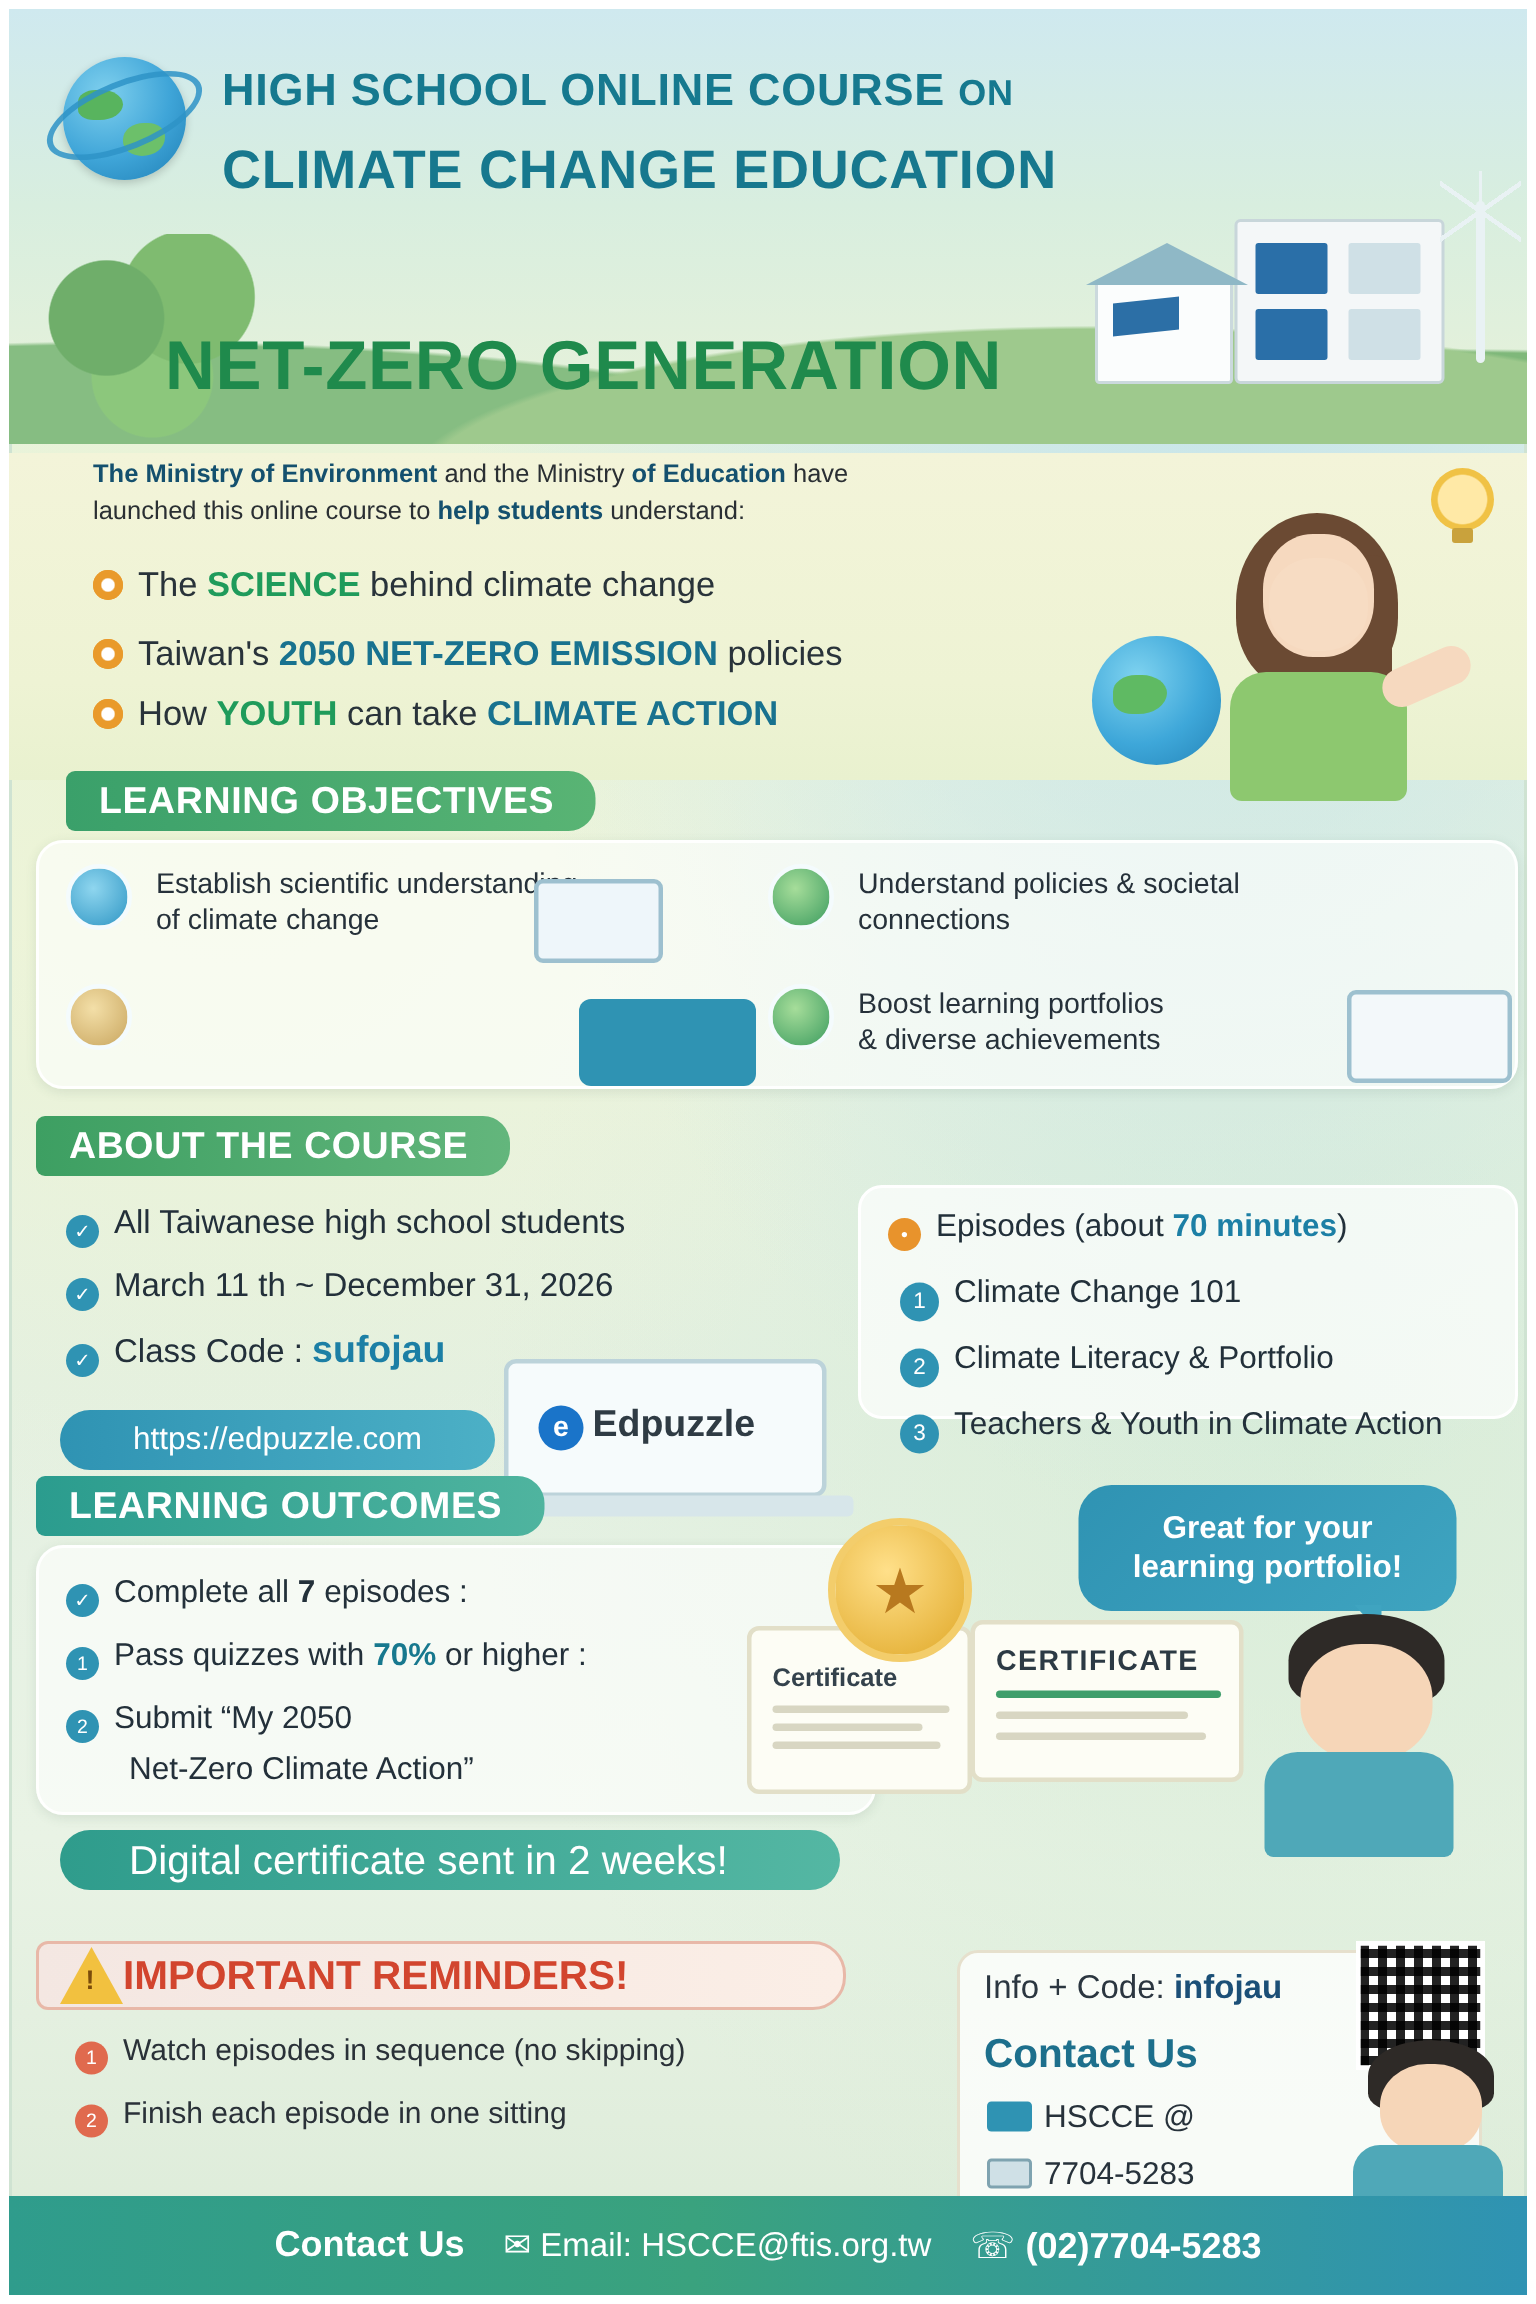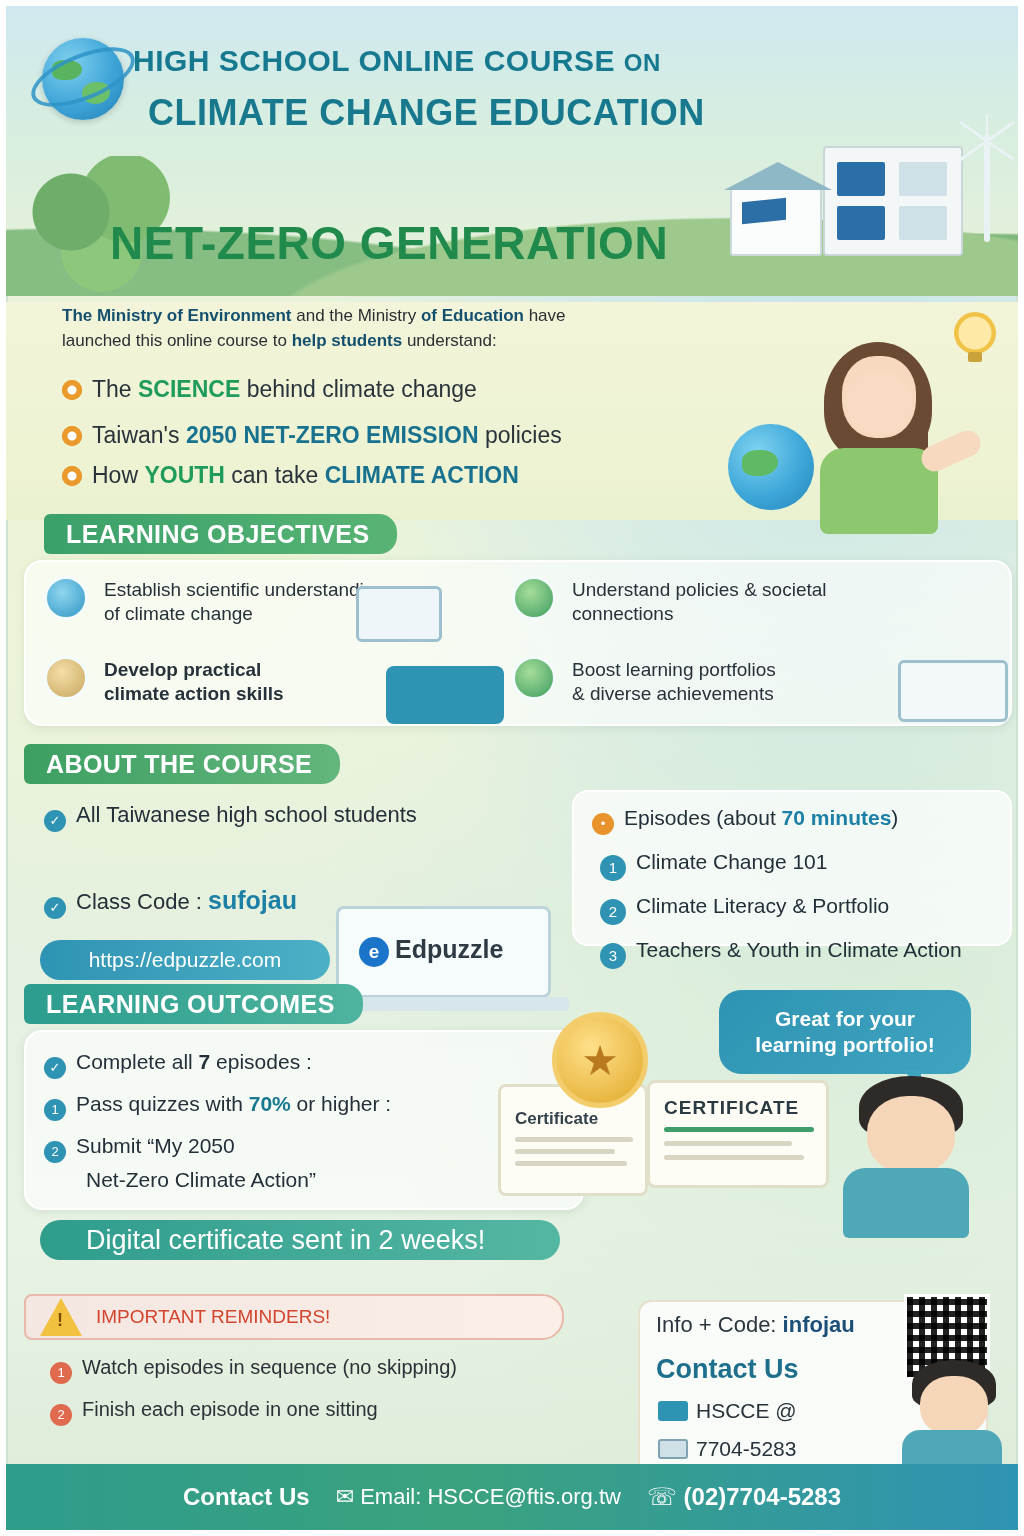--- a/index.html
+++ b/index.html
@@ -57,21 +57,21 @@
   }
   .globe-icon {
     position:absolute; left:36px; top:32px; width:82px; height:82px; border-radius:50%;
     background:radial-gradient(circle at 34% 30%, #7fd0ee 0%, #3fa5d8 55%, #1f7fb5 100%);
     box-shadow:0 2px 6px rgba(0,0,0,.18);
   }
   .globe-icon:before{content:"";position:absolute;left:10px;top:22px;width:30px;height:20px;background:#58b45e;border-radius:45% 55% 60% 40%;}
   .globe-icon:after{content:"";position:absolute;left:40px;top:44px;width:28px;height:22px;background:#6cc06a;border-radius:50% 40% 55% 45%;}
   .globe-ring{position:absolute;left:22px;top:48px;width:110px;height:46px;border:4px solid #2e93c7;border-radius:50%;transform:rotate(-22deg);opacity:.85;}
 
-  .title-1 { position:absolute; left:127px; top:38px; font-size:30px; font-weight:bold;
+  .title-1 { position:absolute; left:142px; top:38px; font-size:30px; font-weight:bold;
              color:#16798f; letter-spacing:.5px; }
   .title-1 .sm { font-size:24px; }
   .title-2 { position:absolute; left:142px; top:86px; font-size:36px; font-weight:bold;
              color:#17788e; letter-spacing:.5px; }
   .title-3 { position:absolute; left:108px; top:152px; font-size:44px; font-weight:bold; color:#1a5f92;}
   .title-3 .thin { font-weight:normal; color:#20628f; font-size:36px; }
   .title-3 .big { font-size:48px; color:#1b5f93; }
   .title-4 { position:absolute; left:104px; top:210px; font-size:46px; font-weight:bold; color:#1f8a4c; letter-spacing:.5px;}
 
   
@@ -160,21 +160,21 @@
            border:5px solid #f3cd6b; display:flex;align-items:center;justify-content:center;color:#b8791f;font-size:42px;}
   .boy { position:absolute; right:16px; top:92px; width:170px; height:150px;}
   .boy .hair{position:absolute;right:26px;top:0;width:104px;height:62px;border-radius:50% 50% 30% 30%;background:#2e2a27;}
   .boy .face{position:absolute;right:34px;top:20px;width:88px;height:78px;border-radius:46%;background:#f6d6b8;}
   .boy .body{position:absolute;right:20px;top:92px;width:126px;height:70px;border-radius:22px 22px 6px 6px;background:#4fa8b8;}
 
   
   .warn-band { position:absolute; left:18px; top:0; width:540px; height:46px; border-radius:8px 22px 22px 8px;
                background:linear-gradient(90deg,#f4e7e2,#fbeee6); border:2px solid #e8b8a8;
                display:flex; align-items:center; }
-  .warn-band .txt { color:#d2452e; font-size:19px; font-weight:normal; margin-left:14px;}
+  .warn-band .txt { color:#d2452e; font-size:27px; font-weight:bold; }
   .tri { width:42px; height:38px; margin-left:14px; position:relative;}
   .tri:before{content:"";position:absolute;left:0;top:0;border-left:21px solid transparent;border-right:21px solid transparent;border-bottom:38px solid #f2c13f;}
   .tri:after{content:"!";position:absolute;left:17px;top:12px;color:#7a4b0b;font-weight:bold;font-size:18px;}
   .rem-row { position:absolute; font-size:20px; color:#2a3138; }
   .rdot { display:inline-block; width:22px;height:22px;border-radius:50%;background:#e06a4e;color:#fff;font-size:13px;
           text-align:center;line-height:22px;margin-right:10px;position:relative;top:3px;}
   .info-box { position:absolute; right:30px; top:6px; width:350px; height:180px; border-radius:14px;
               background:rgba(255,255,255,.78); border:2px solid #e6e0cd;}
   .info-code { position:absolute; left:16px; top:10px; font-size:22px; color:#2b3640;}
   .info-code b{ color:#1b4f77; }
@@ -249,40 +249,39 @@
       <div class="lo-item" style="left:78px; top:16px; width:380px;">
         <span>Establish scientific understanding</span><br>
         <span>of climate change</span>
       </div>
       <div class="lo-icon g" style="left:486px; top:14px;"></div>
       <div class="lo-item" style="left:546px; top:16px; width:390px;">
         <span>Understand policies &amp; societal</span><br>
         <span>connections</span>
       </div>
       <div class="lo-icon" style="left:18px; top:94px; background:radial-gradient(circle at 40% 35%,#f3dfa8,#c9a65f);"></div>
-      <div class="lo-item" style="left:78px; top:96px; width:380px; font-weight:bold;">
-        <span>Develop practical</span><br>
-        <span>climate action skills</span>
-      </div>
       <div class="lo-icon g" style="left:486px; top:94px;"></div>
       <div class="lo-item" style="left:546px; top:96px; width:390px;">
         <span>Boost learning portfolios</span><br>
         <span>&amp; diverse achievements</span>
       </div>
       <div style="position:absolute;left:330px;top:24px;width:86px;height:56px;background:#eef6fa;border:3px solid #9dc0cf;border-radius:6px;"></div>
       <div style="position:absolute;left:360px;top:104px;width:118px;height:58px;background:#2f93b3;border-radius:8px;"></div>
       <div style="position:absolute;left:872px;top:98px;width:110px;height:62px;background:#f3f8fa;border:3px solid #9dc0cf;border-radius:6px;"></div>
     </div>
   </div>
 
   <div style="position:absolute;top:738px;left:0;right:0;height:250px;">
     <div class="banner green" style="top:0; background:linear-gradient(90deg,#3d9f62,#63b67c);">ABOUT THE COURSE</div>
 
     <div class="dot-li" style="left:38px; top:58px;">
       <span class="cdot">✓</span><span>All Taiwanese high school students</span>
+    </div>
+    <div class="dot-li" style="left:38px; top:100px;">
+      <span class="cdot">✓</span><span>March 11 th ~ December 31, 2026</span>
     </div>
     <div class="dot-li" style="left:38px; top:142px;">
       <span class="cdot">✓</span><span>Class Code :</span>
       <span class="code">sufojau</span>
     </div>
     <div class="urlpill">https://edpuzzle.com</div>
 
     <div class="laptop">
       <div class="epbtn" style="left:20px;top:28px;">e</div>
       <div class="brand" style="left:56px;">Edpuzzle</div>

